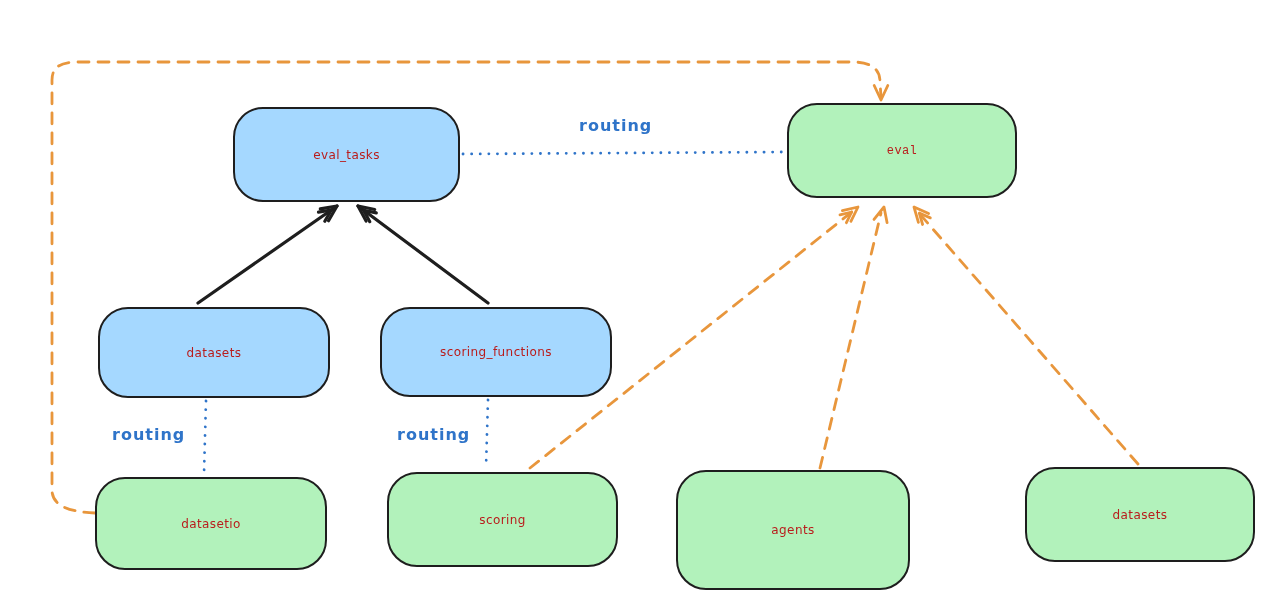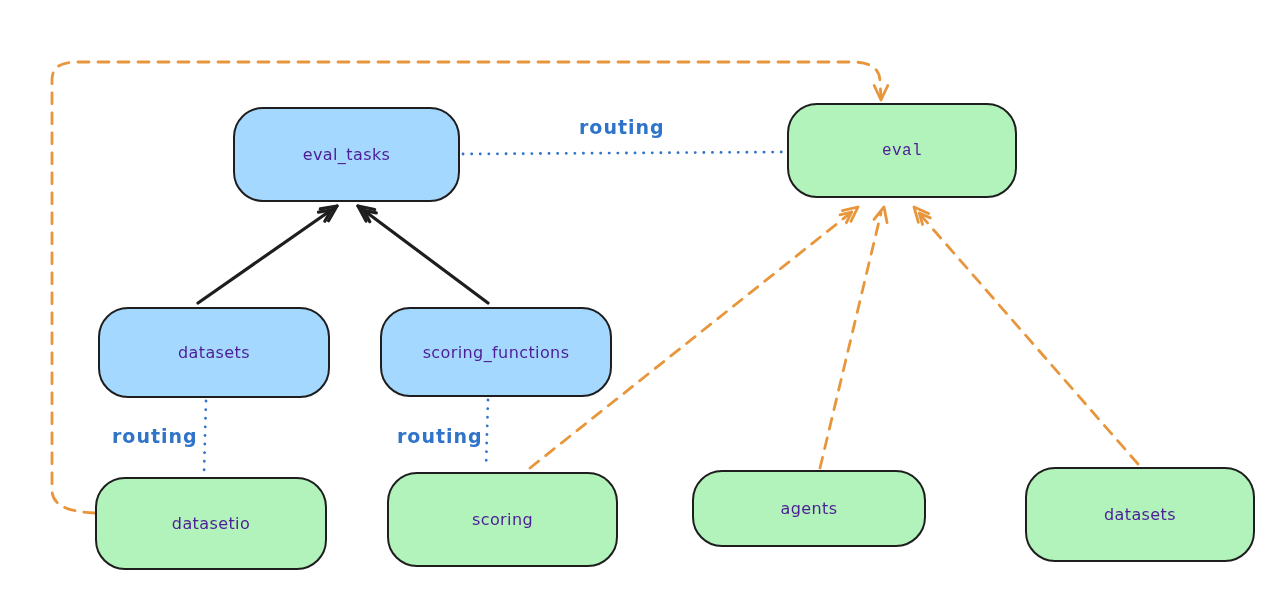--- a/index.html
+++ b/index.html
@@ -5,26 +5,26 @@
   html,body{margin:0;padding:0;background:#ffffff;}
   .canvas{
     position:relative;width:1280px;height:596px;background:#ffffff;overflow:hidden;
     font-family:"DejaVu Sans","Liberation Sans",sans-serif;
   }
   svg.edges{position:absolute;left:0;top:0;width:1280px;height:596px;}
   .node{
     position:absolute;box-sizing:border-box;
     border:2.6px solid #1e1e1e;border-radius:30px;
     display:flex;align-items:center;justify-content:center;
-    font-size:16px;color:#4c1d95;letter-spacing:.4px;
+    font-size:12px;color:#b91c1c;letter-spacing:.4px;
   }
   .node.blue{background:#a5d8ff;}
   .node.green{background:#b2f2bb;}
   .edge-label{
-    position:absolute;color:#2f74c9;font-size:19px;font-weight:600;
+    position:absolute;color:#2f74c9;font-size:16px;font-weight:600;
     letter-spacing:1px;white-space:nowrap;
   }
 </style>
 </head>
 <body>
 
 <div class="canvas">
 
   <svg class="edges" viewBox="0 0 1280 596">
 
@@ -77,21 +77,21 @@
   </div>
 
   <div class="node green" style="left:95px;top:477px;width:232px;height:93px;">
     <span>datasetio</span>
   </div>
 
   <div class="node green" style="left:387px;top:472px;width:231px;height:95px;text-align:right;">
     <span>scoring</span>
   </div>
 
-  <div class="node green" style="left:692px;top:470px;width:234px;height:77px;">
+  <div class="node green" style="left:676px;top:470px;width:234px;height:120px;">
     <span>agents</span>
   </div>
 
   <div class="node green" style="left:1025px;top:467px;width:230px;height:95px;">
     <span>datasets</span>
   </div>
 
   <div class="edge-label" style="left:579px;top:116px;">routing</div>
 
   <div class="edge-label" style="left:112px;top:425px;">routing</div>

